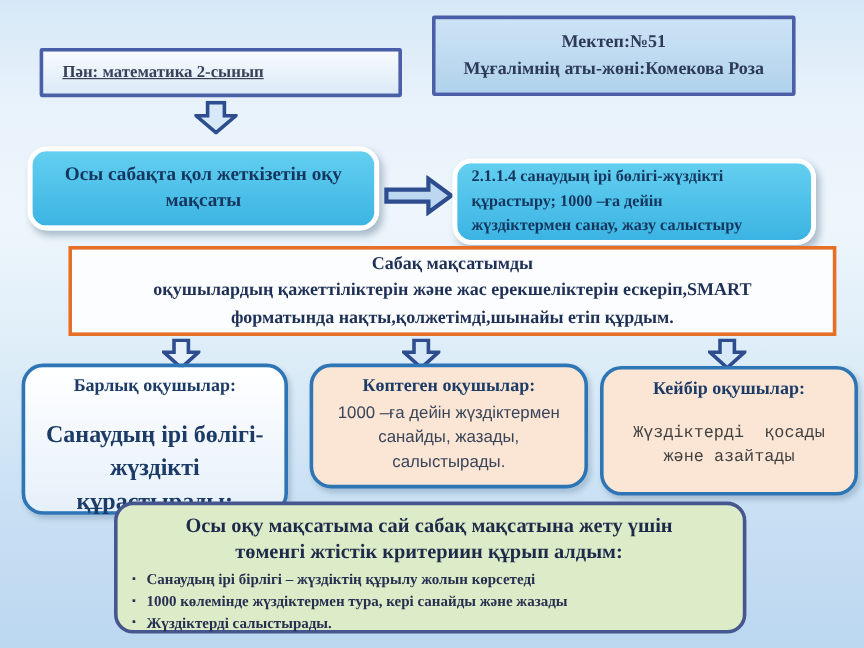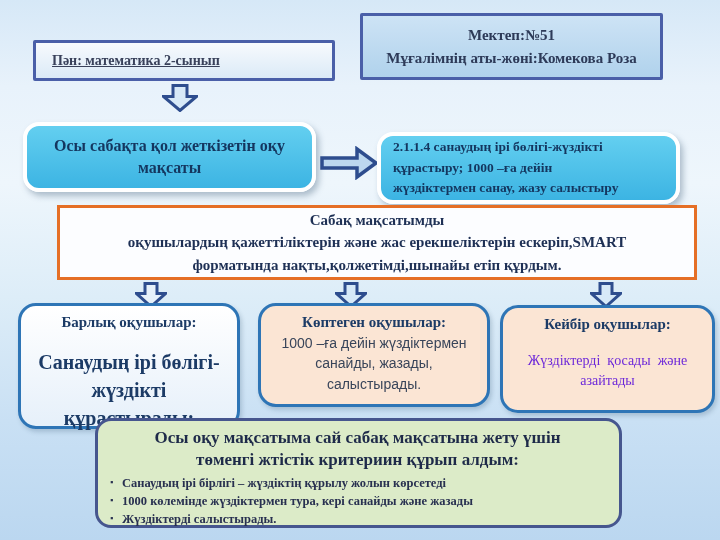--- a/index.html
+++ b/index.html
@@ -34,21 +34,21 @@
   
   .diff{border:3px solid #2e75b6;border-radius:18px;color:#1c3b66;text-align:center;
     box-shadow:2px 3px 4px rgba(60,90,120,.25);padding:8px 10px;}
   .diff .t{font-weight:bold;font-size:15px;}
   .diff .b{white-space:pre-wrap;}
   .diff1{left:18px;top:303px;width:222px;height:126px;background:linear-gradient(180deg,#ffffff,#e6f0fa);}
   .diff1 .b{font-weight:bold;font-size:20px;margin-top:17px;line-height:1.4;font-family:"Liberation Serif",serif;}
   .diff2{left:258px;top:303px;width:232px;height:104px;background:#fbe5d4;}
   .diff2 .b{font-size:14px;margin-top:2px;line-height:1.45;font-family:"Liberation Sans",sans-serif;color:#39455a;}
   .diff3{left:500px;top:305px;width:215px;height:108px;background:#fbe5d4;}
-  .diff3 .b{font-size:14px;margin-top:18px;line-height:1.45;font-family:Liberation Serif, serif;color:#6d28d9;}
+  .diff3 .b{font-size:14px;margin-top:18px;line-height:1.45;font-family:Liberation Mono, monospace;color:#404040;}
   
   .criteria{left:95px;top:418px;width:527px;height:110px;background:#dcebc8;border:3px solid #46568e;
     border-radius:16px;padding:6px 14px 6px 12px;color:#1e2a49;}
   .criteria .title{font-weight:bold;font-size:17px;text-align:center;line-height:1.3;white-space:pre-line;}
   .criteria .bullets{margin-top:3px;}
   .bullet-row{display:flex;align-items:flex-start;font-weight:bold;font-size:12.5px;line-height:1.45;color:#283050;}
   .bullet-row .mk{width:12px;flex:0 0 12px;font-size:9px;padding-top:2px;}
   
   svg{display:block;}
 </style>

